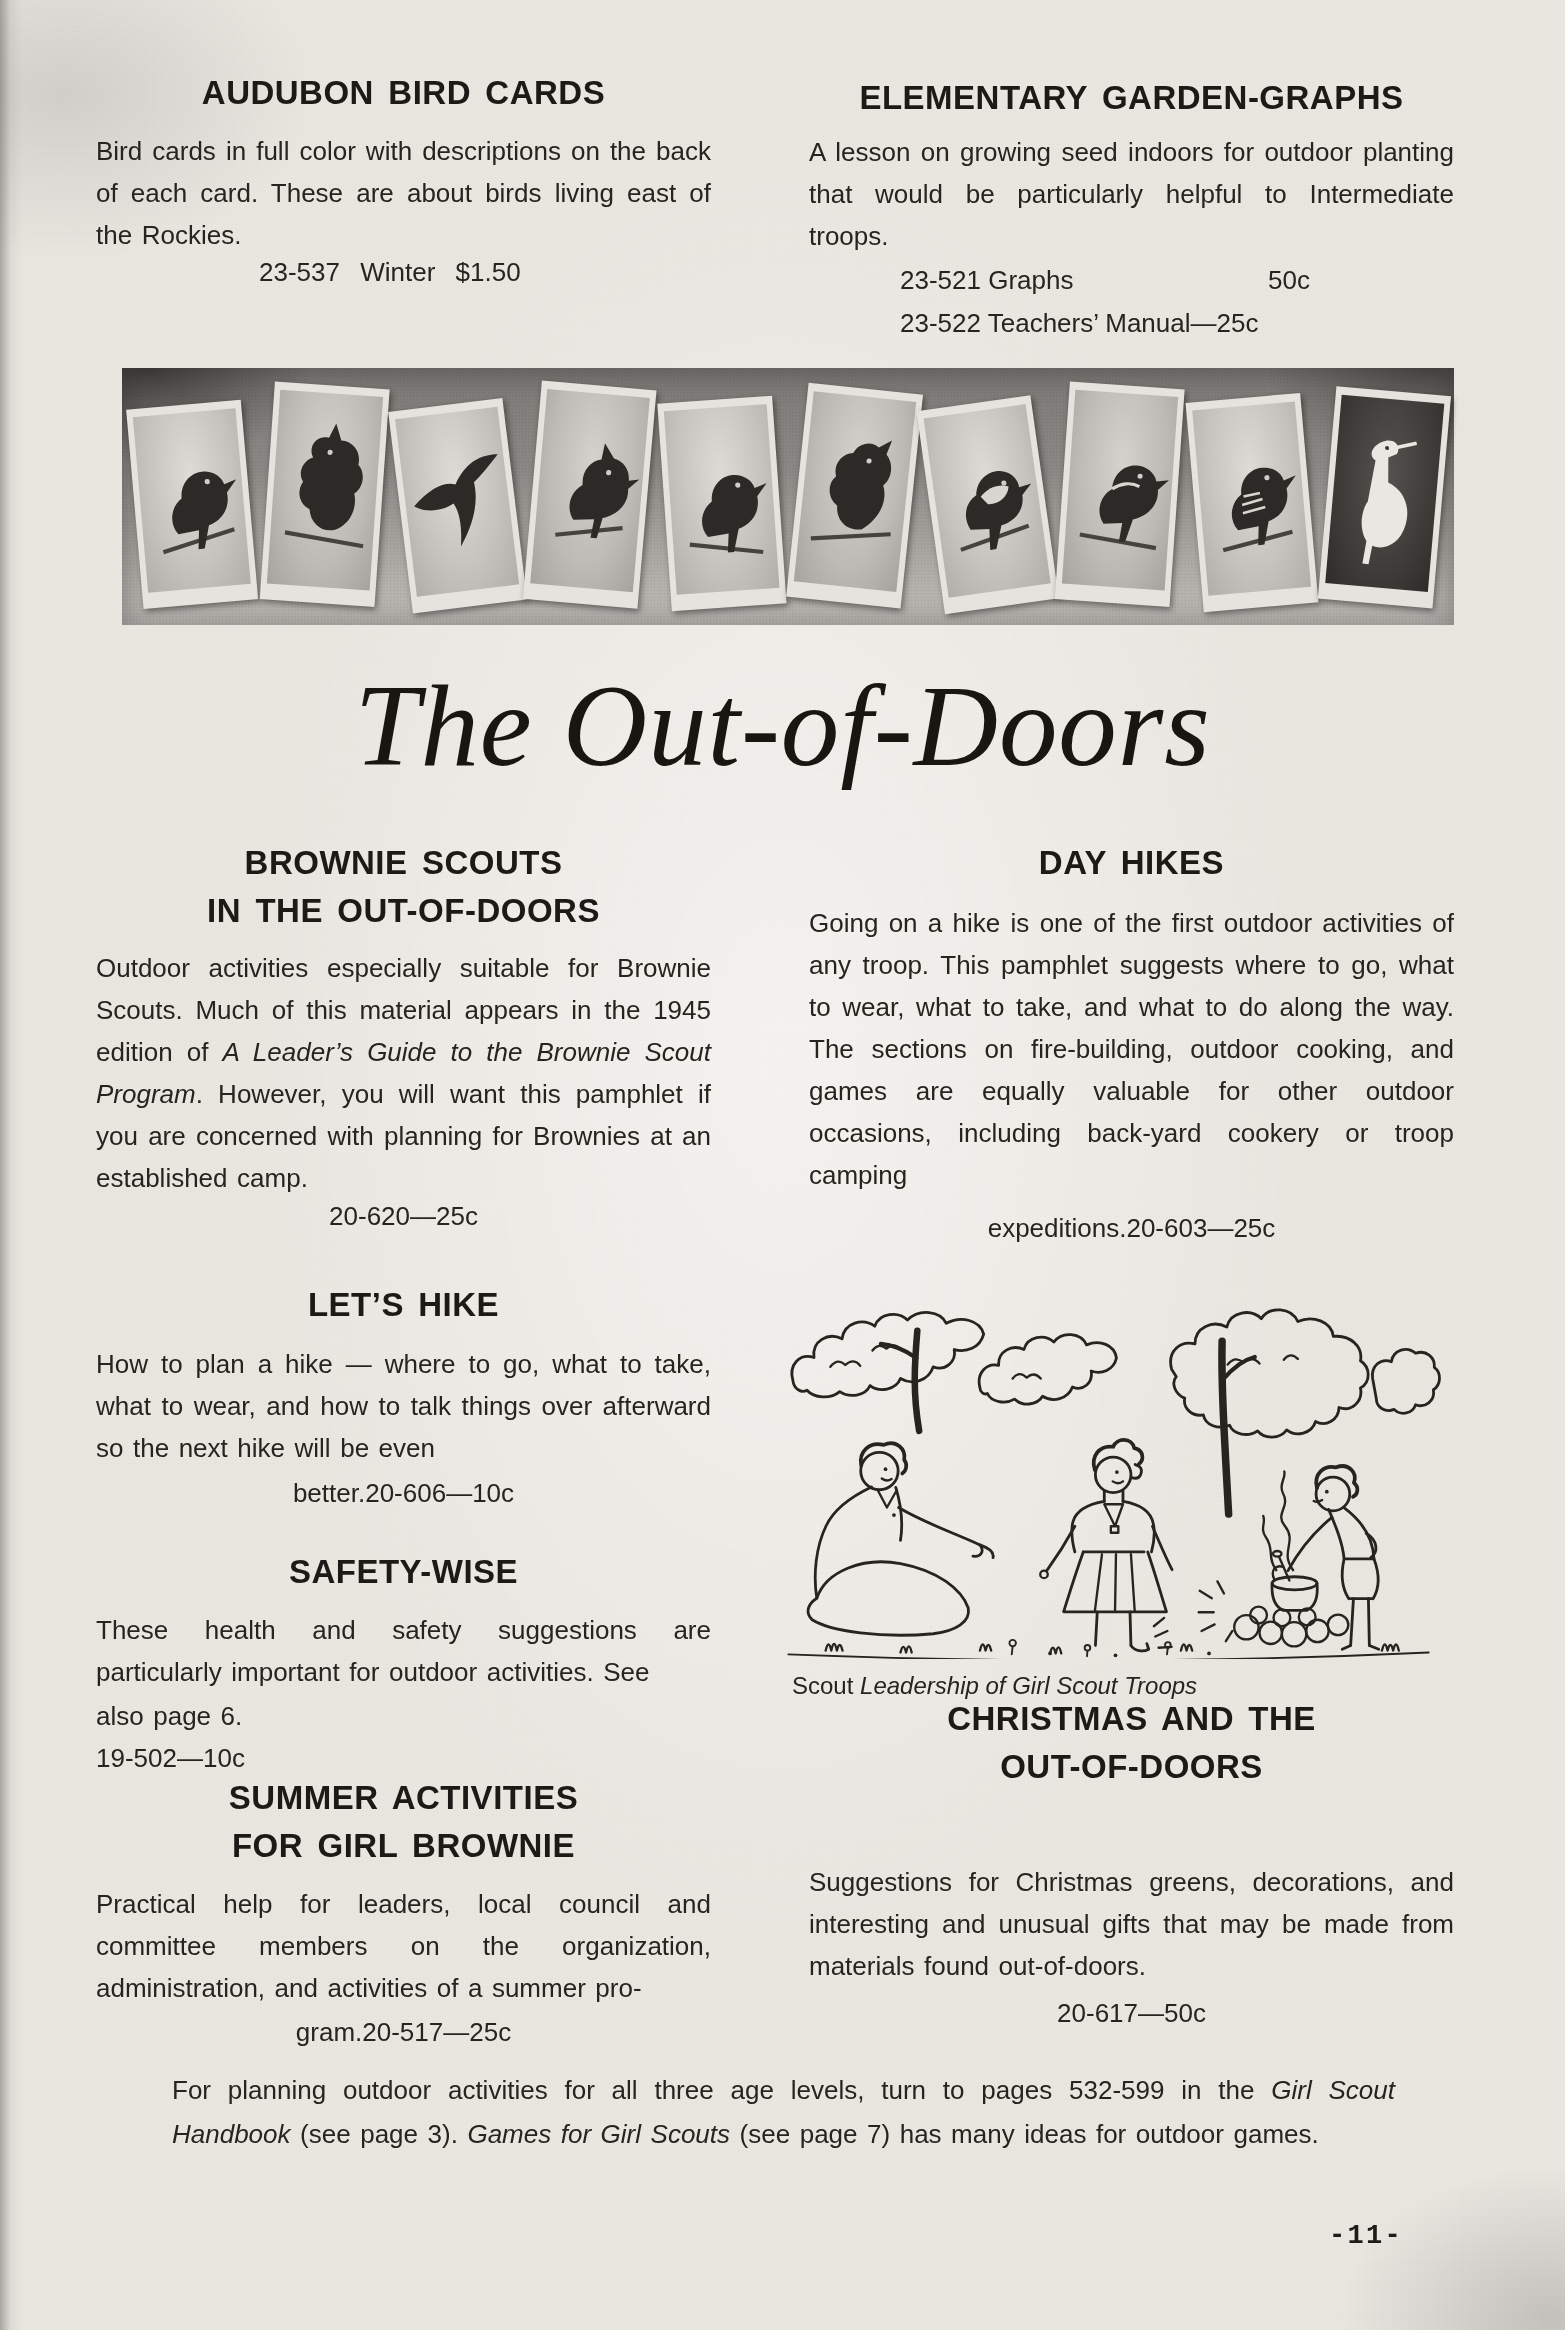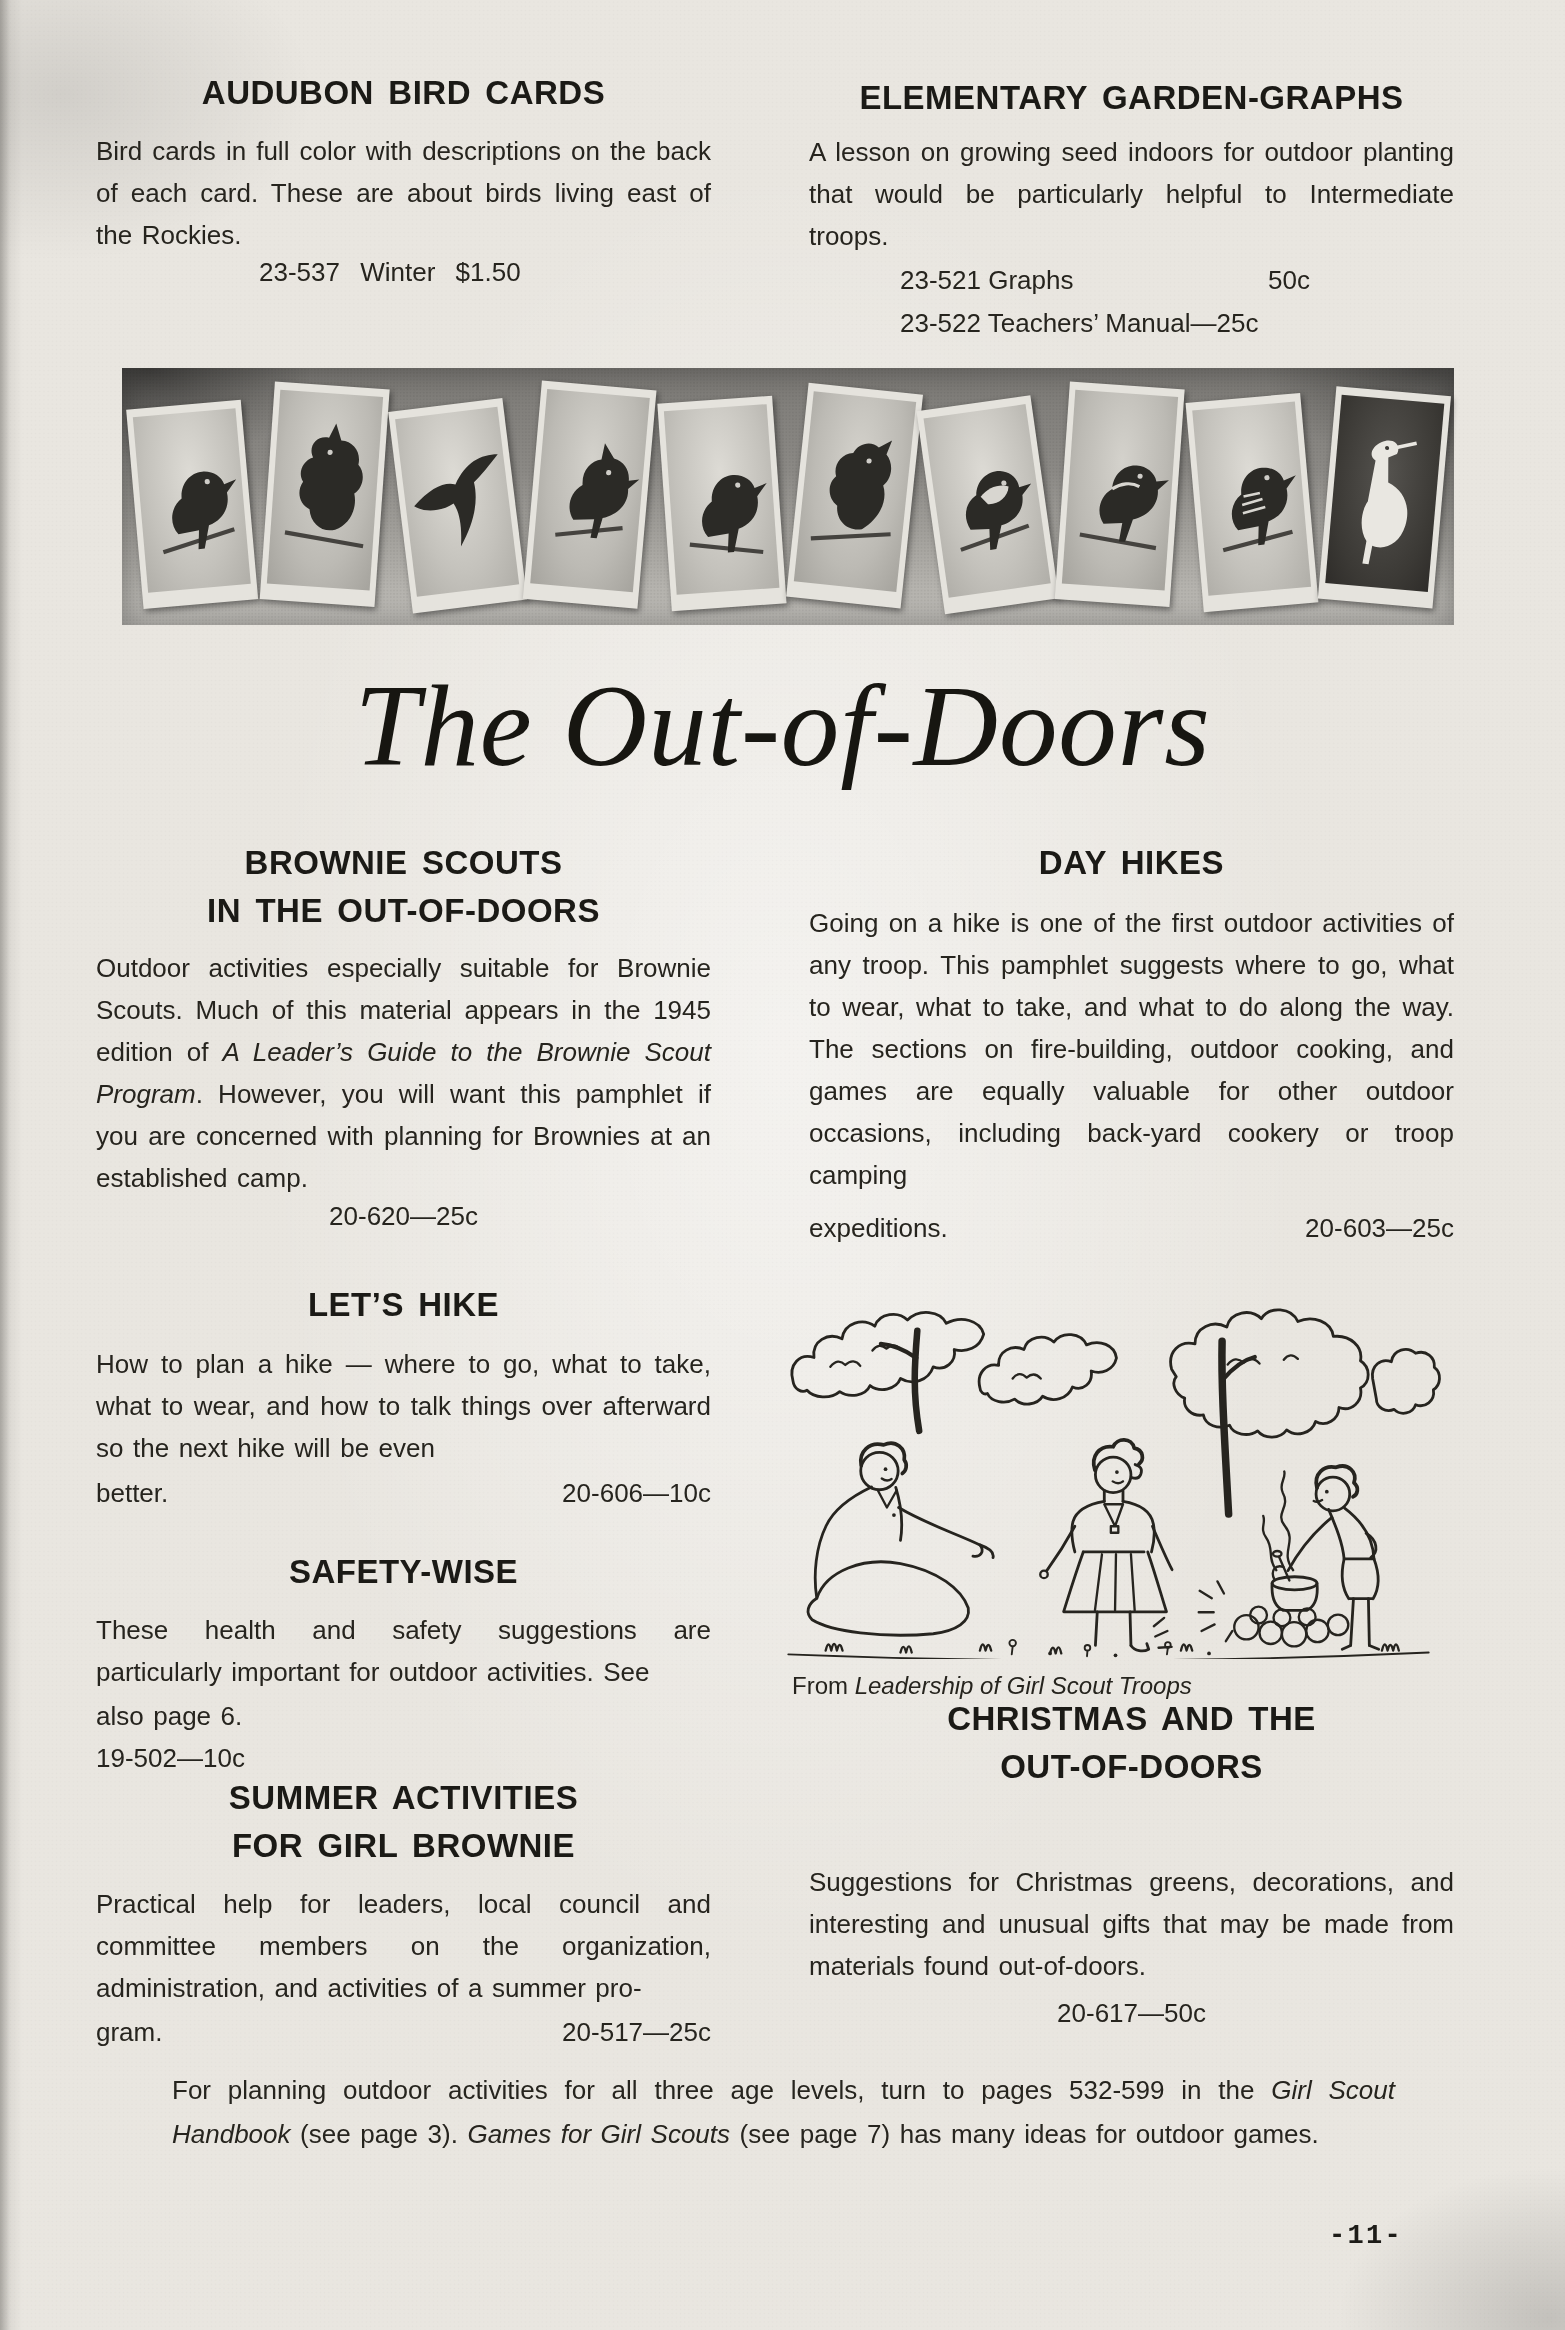--- a/index.html
+++ b/index.html
@@ -24,21 +24,21 @@
   .colR{left:809px;width:645px;}
   h2.head{
     margin:0;font-size:33px;font-weight:700;letter-spacing:0.5px;word-spacing:4.7px;
     text-align:center;color:#1b1a16;line-height:48px;
   }
   .body{
     font-size:26px;line-height:42px;text-align:justify;word-spacing:2.3px;color:#26241e;
   }
   .body .it{font-style:italic;}
   .lastline{
-    display:flex;justify-content:space-between;
+    display:flex;justify-content:center;
     font-size:26px;line-height:42px;word-spacing:2.3px;color:#26241e;
   }
   .price-center{font-size:26px;text-align:center;color:#26241e;}
   .audubon-price{font-size:26px;color:#26241e;word-spacing:13px;margin-left:163px;}
   .gg-row{display:flex;justify-content:space-between;font-size:26px;color:#26241e;
     margin-left:91px;width:410px;line-height:43px;}
   .gg-row.single{display:block;}
   
   .photo{
     left:122px;top:368px;width:1332px;height:257px;
@@ -327,21 +327,21 @@
         <path class="ln" stroke-width="4" d="M540 803 L538 820"></path>
       <circle class="ln" stroke-width="4" cx="700" cy="806" r="6"></circle>
         <path class="ln" stroke-width="4" d="M700 812 L699 824"></path>
       <circle class="ln" stroke-width="4" cx="872" cy="800" r="6"></circle>
         <path class="ln" stroke-width="4" d="M872 806 L870 820"></path>
       <circle cx="620" cy="818" r="4" fill="#26241f"></circle>
         <circle cx="760" cy="822" r="4" fill="#26241f"></circle>
         <circle cx="960" cy="818" r="4" fill="#26241f"></circle>
     </svg>
   </div>
-  <div class="abs caption"><span>From </span><span class="it">Leadership of Girl Scout Troops</span></div>
+  <div class="abs caption"><span>Scout </span><span class="it">Leadership of Girl Scout Troops</span></div>
 
   <h2 class="abs colR head" style="top:1695px;"><span>CHRISTMAS AND THE</span><br><span>OUT-OF-DOORS</span></h2>
   <p class="abs colR body" style="top:1861px;margin:0;">Suggestions for Christmas greens, decorations, and interesting and unusual gifts that may be made from materials found out-of-doors.</p>
   <div class="abs colR price-center" style="top:1998px;">20-617—50c</div>
 
   <p class="abs footer" style="margin:0;"><span>For planning outdoor activities for all three age levels, turn to pages 532-599 in the </span><span class="it">Girl Scout Handbook</span><span> (see page 3). </span><span class="it">Games for Girl Scouts</span><span> (see page 7) has many ideas for outdoor games.</span></p>
 
   <div class="abs pagenum">-11-</div>
 
 </div>

